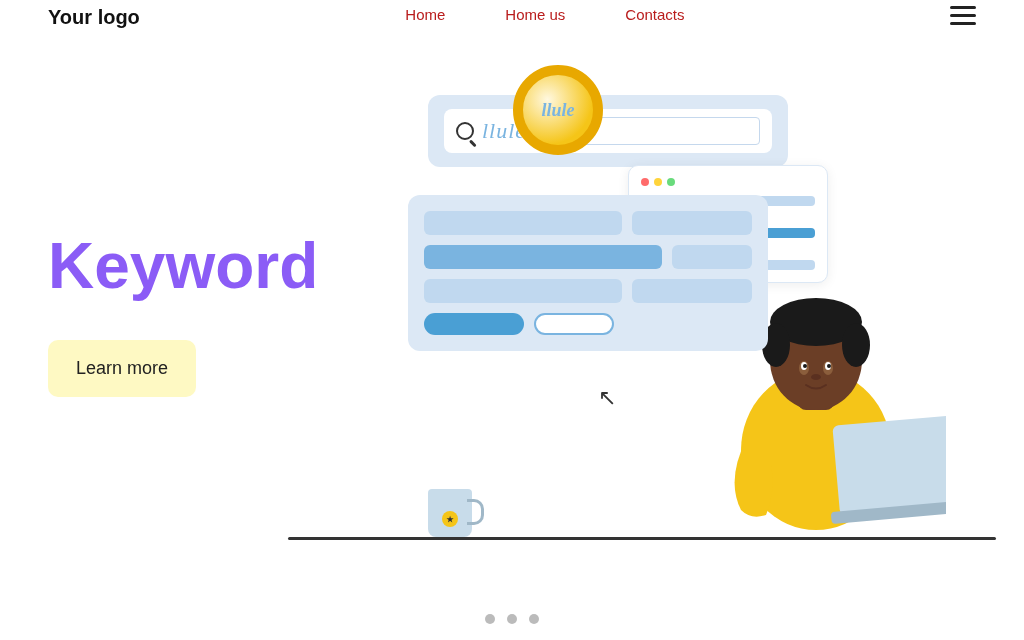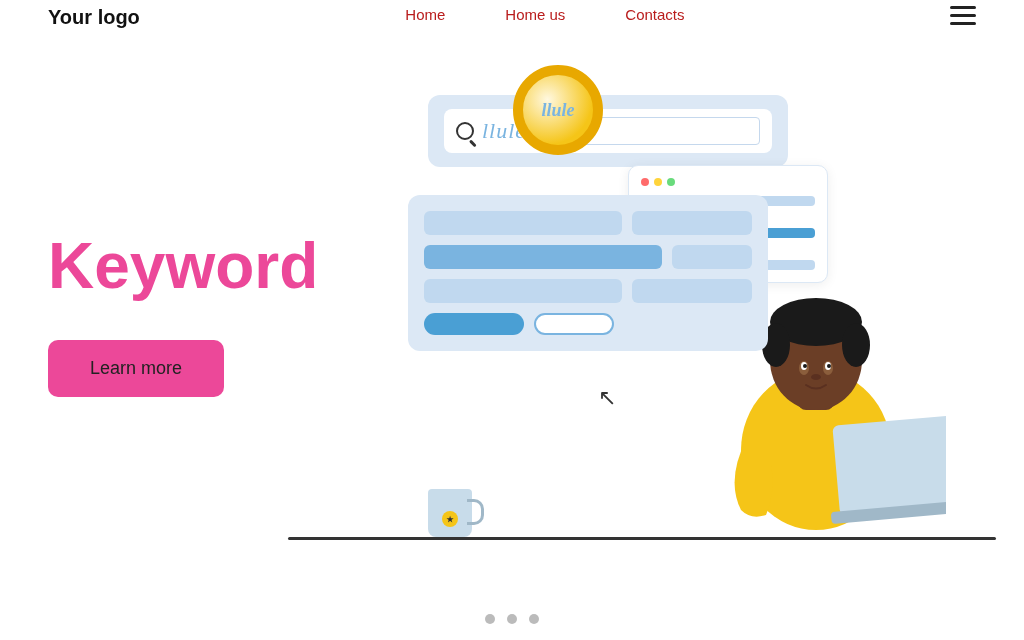--- a/index.html
+++ b/index.html
@@ -60,30 +60,30 @@
     }
 
     
     .left-content {
       flex: 0 0 320px;
       z-index: 5;
     }
     .hero-title {
       font-size: 64px;
       font-weight: 900;
-      color: #ec4899;
+      color: #8b5cf6;
       line-height: 1.05;
       margin-bottom: 40px;
     }
     .learn-more-btn {
-      background: #ec4899;
+      background: #fef9c3;
       color: #222;
       border: none;
       border-radius: 10px;
-      padding: 18px 42px;
+      padding: 18px 28px;
       font-size: 18px;
       font-weight: 500;
       cursor: pointer;
     }
 
     
     .illustration {
       flex: 1;
       position: relative;
       height: 100%;

